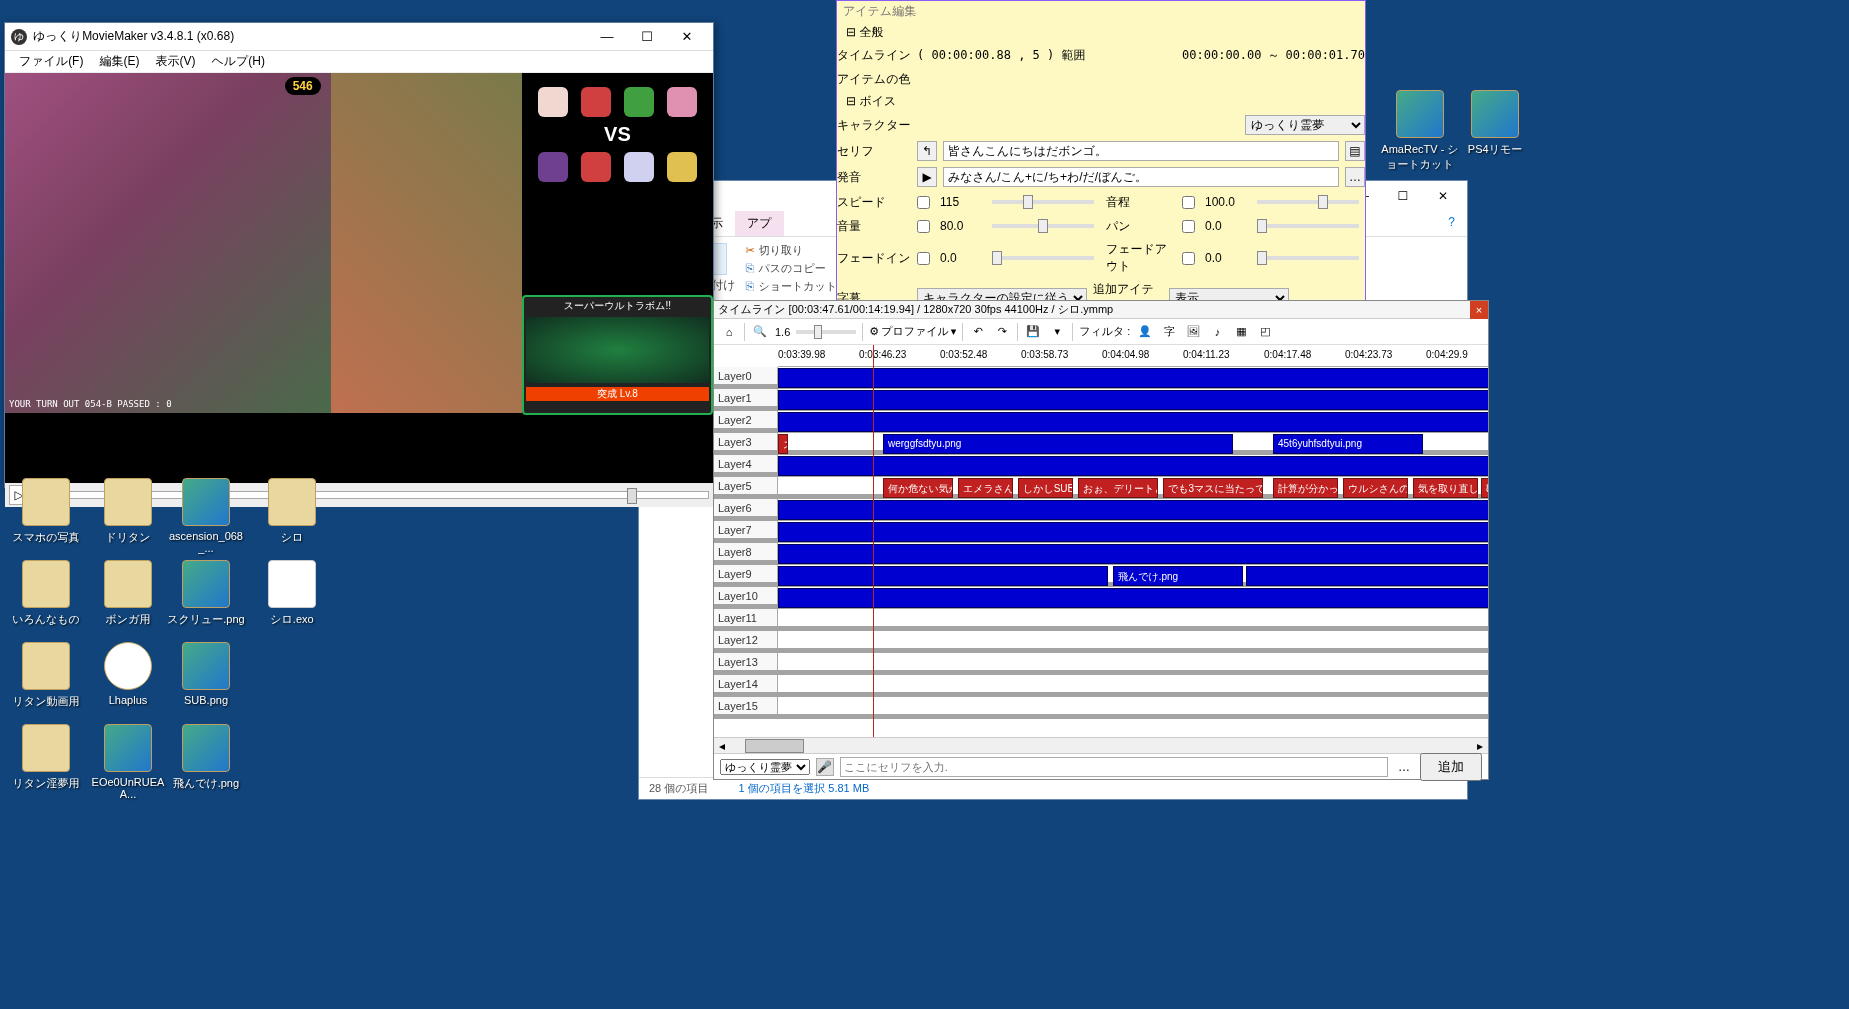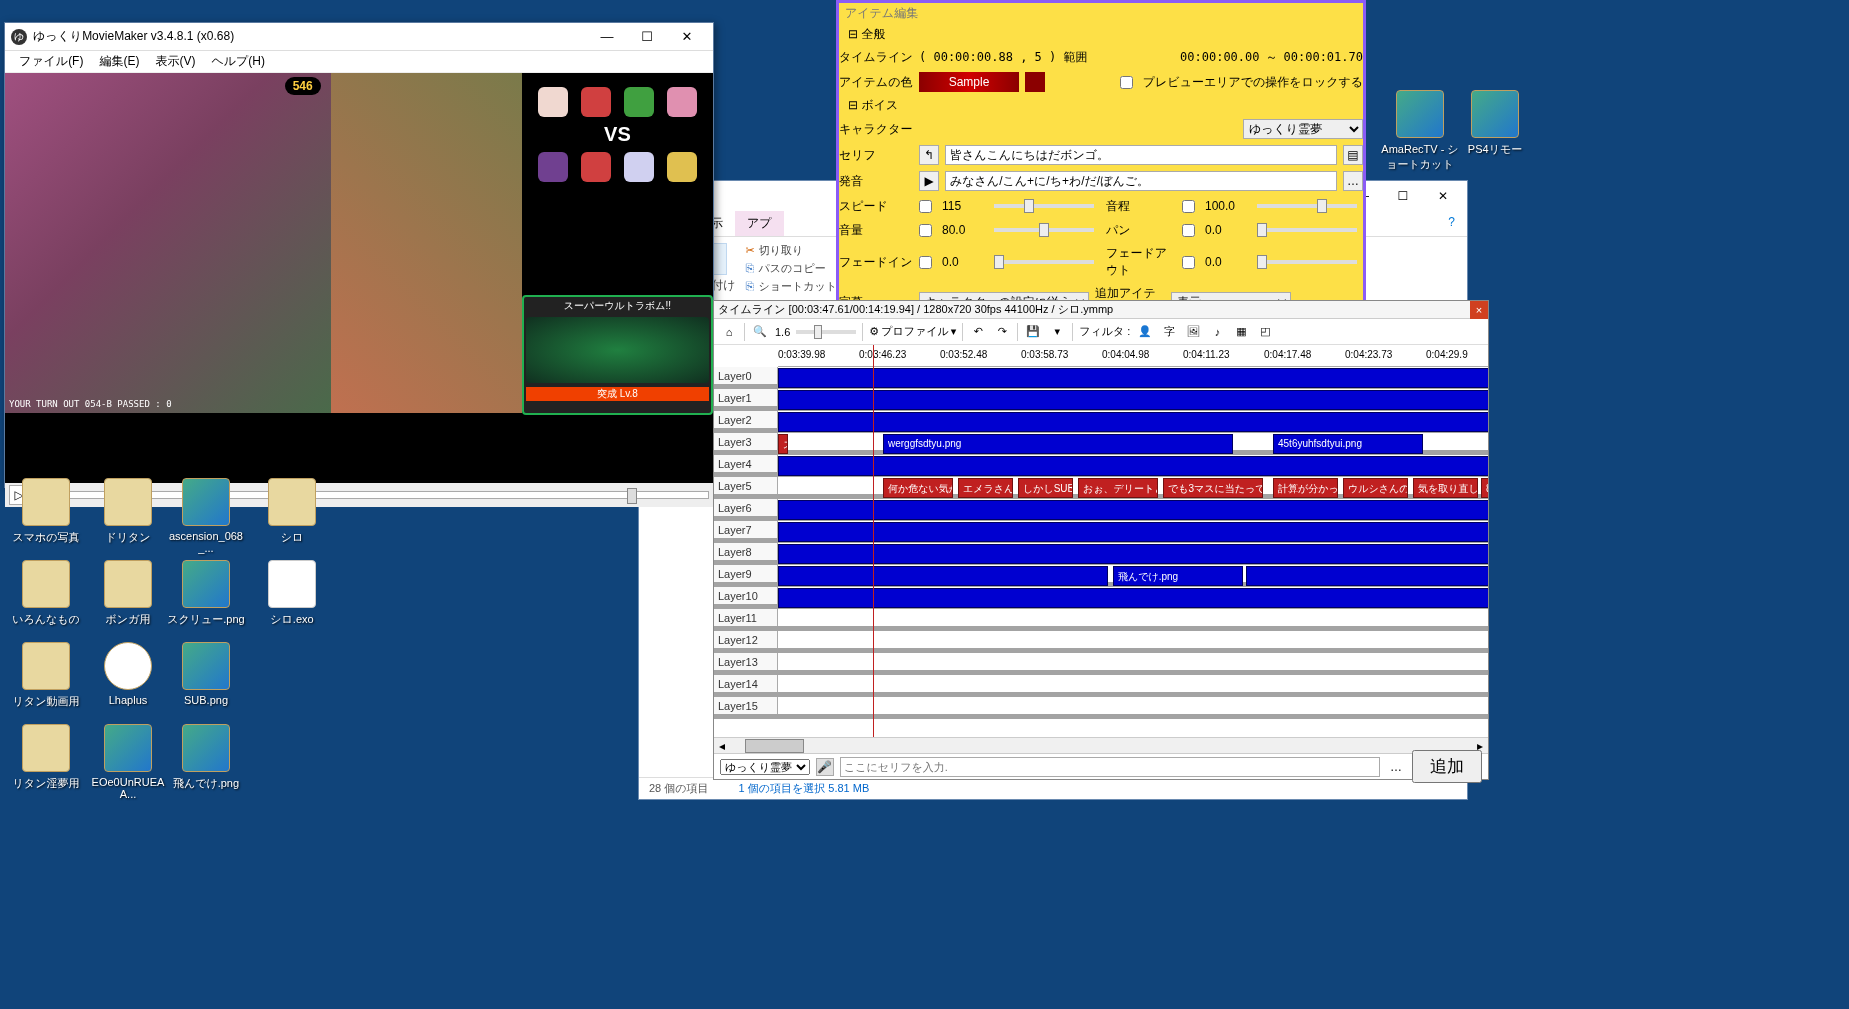--- a/index.html
+++ b/index.html
@@ -34,21 +34,21 @@
 .mm-preview .subtitle-area { position:absolute; left:0; bottom:0; width:100%; height:70px; background:#000; display:flex; align-items:center; }
 .mm-preview .yukkuri { width:70px; height:56px; background:#fff; border-radius:14px; margin:0 10px; position:relative; }
 .mm-preview .yukkuri::before { content:""; position:absolute; top:6px; left:20px; width:12px; height:12px; border-radius:50%; background:#6a5acd; box-shadow:18px 0 #6a5acd; }
 .mm-preview .subtitle { flex:1; text-align:center; font-size:23px; line-height:1.3; }
 .mm-controls { height:24px; background:#eee; display:flex; align-items:center; padding:0 4px; }
 .mm-controls .play { width:20px; height:20px; background:#fff; border:1px solid #aaa; text-align:center; line-height:18px; margin-right:4px; cursor:pointer; }
 .mm-controls .seek { flex:1; height:8px; background:#fff; border:1px solid #aaa; position:relative; }
 .mm-controls .seek .thumb { position:absolute; left:88%; top:-4px; width:10px; height:16px; background:#ddd; border:1px solid #888; }
 
 
-.editor { left:836px; top:0; width:530px; background:#fde047; border:3px solid #8b5cf6; position:absolute; font-size:12px; }
+.editor { left:836px; top:0; width:530px; background:#fef9c3; border:1px solid #8b5cf6; position:absolute; font-size:12px; }
 .editor .hdr { padding:2px 6px; color:#777; }
 .editor .row { display:flex; align-items:center; padding:3px 0; min-height:24px; }
 .editor .row .lbl { width:80px; }
 .editor .row .val { flex:1; display:flex; align-items:center; gap:6px; }
 .editor .section { padding:2px 9px; cursor:pointer; }
 .editor .section::before { content:"⊟ "; }
 .editor .color-swatch { width:100px; height:20px; background:linear-gradient(90deg,#8b0000,#d00000,#8b0000); color:#fff; text-align:center; line-height:20px; }
 .editor .color-end { width:20px; height:20px; background:#8b0000; }
 .tcode { font-family:monospace; }
 .editor input[type=text] { border:1px solid #aaa; padding:2px 4px; font-size:12px; }
@@ -95,21 +95,21 @@
 .timeline .playhead { position:absolute; left:159px; top:0; bottom:0; width:1px; background:#c02020; pointer-events:none; }
 .timeline .hscroll { height:16px; background:#f0f0f0; border-top:1px solid #ccc; display:flex; }
 .timeline .hscroll .arr { width:16px; text-align:center; line-height:16px; cursor:pointer; }
 .timeline .hscroll .bar { flex:1; position:relative; }
 .timeline .hscroll .bar .th { position:absolute; left:2%; width:8%; height:14px; top:1px; background:#ccc; border:1px solid #888; }
 .timeline .speech { height:26px; border-top:1px solid #ccc; display:flex; align-items:center; gap:6px; padding:0 6px; }
 .timeline .speech select { font-size:11px; }
 .timeline .speech .micic { width:18px; height:18px; background:#e0e0e0; border:1px solid #aaa; text-align:center; line-height:16px; }
 .timeline .speech input { flex:1; border:1px solid #aaa; padding:3px; font-size:11px; }
 .timeline .speech .dots { width:20px; text-align:center; cursor:pointer; }
-.timeline .speech button { padding:3px 16px; font-size:17px; }
+.timeline .speech button { padding:3px 16px; font-size:13px; }
 </style>
 </head>
 <body>
 
 <div class="explorer">
   <div class="ctlbtns">
     <div class="c">—</div>
     <div class="c">☐</div>
     <div class="c">✕</div>
   </div>
@@ -246,27 +246,20 @@
     <div class="val">
       <span class="tcode">( 00:00:00.88 , 5 ) 範囲</span>
       <span style="flex:1"></span>
       <span class="tcode">00:00:00.00</span>
       <span>～</span>
       <span class="tcode">00:00:01.70</span>
     </div>
   </div>
   <div class="row">
     <div class="lbl">アイテムの色</div>
-    <div class="val">
-      <div class="color-swatch">Sample</div>
-      <div class="color-end"></div>
-      <span style="flex:1"></span>
-      <input type="checkbox" class="cb" style="">
-      <span>プレビューエリアでの操作をロックする</span>
-    </div>
   </div>
   <div class="section">ボイス</div>
   <div class="row">
     <div class="lbl">キャラクター</div>
     <div class="val">
         <span style="flex:1"></span>
         <select style="width:120px"><option>ゆっくり霊夢</option></select>
       </div>
   </div>
   <div class="row">

